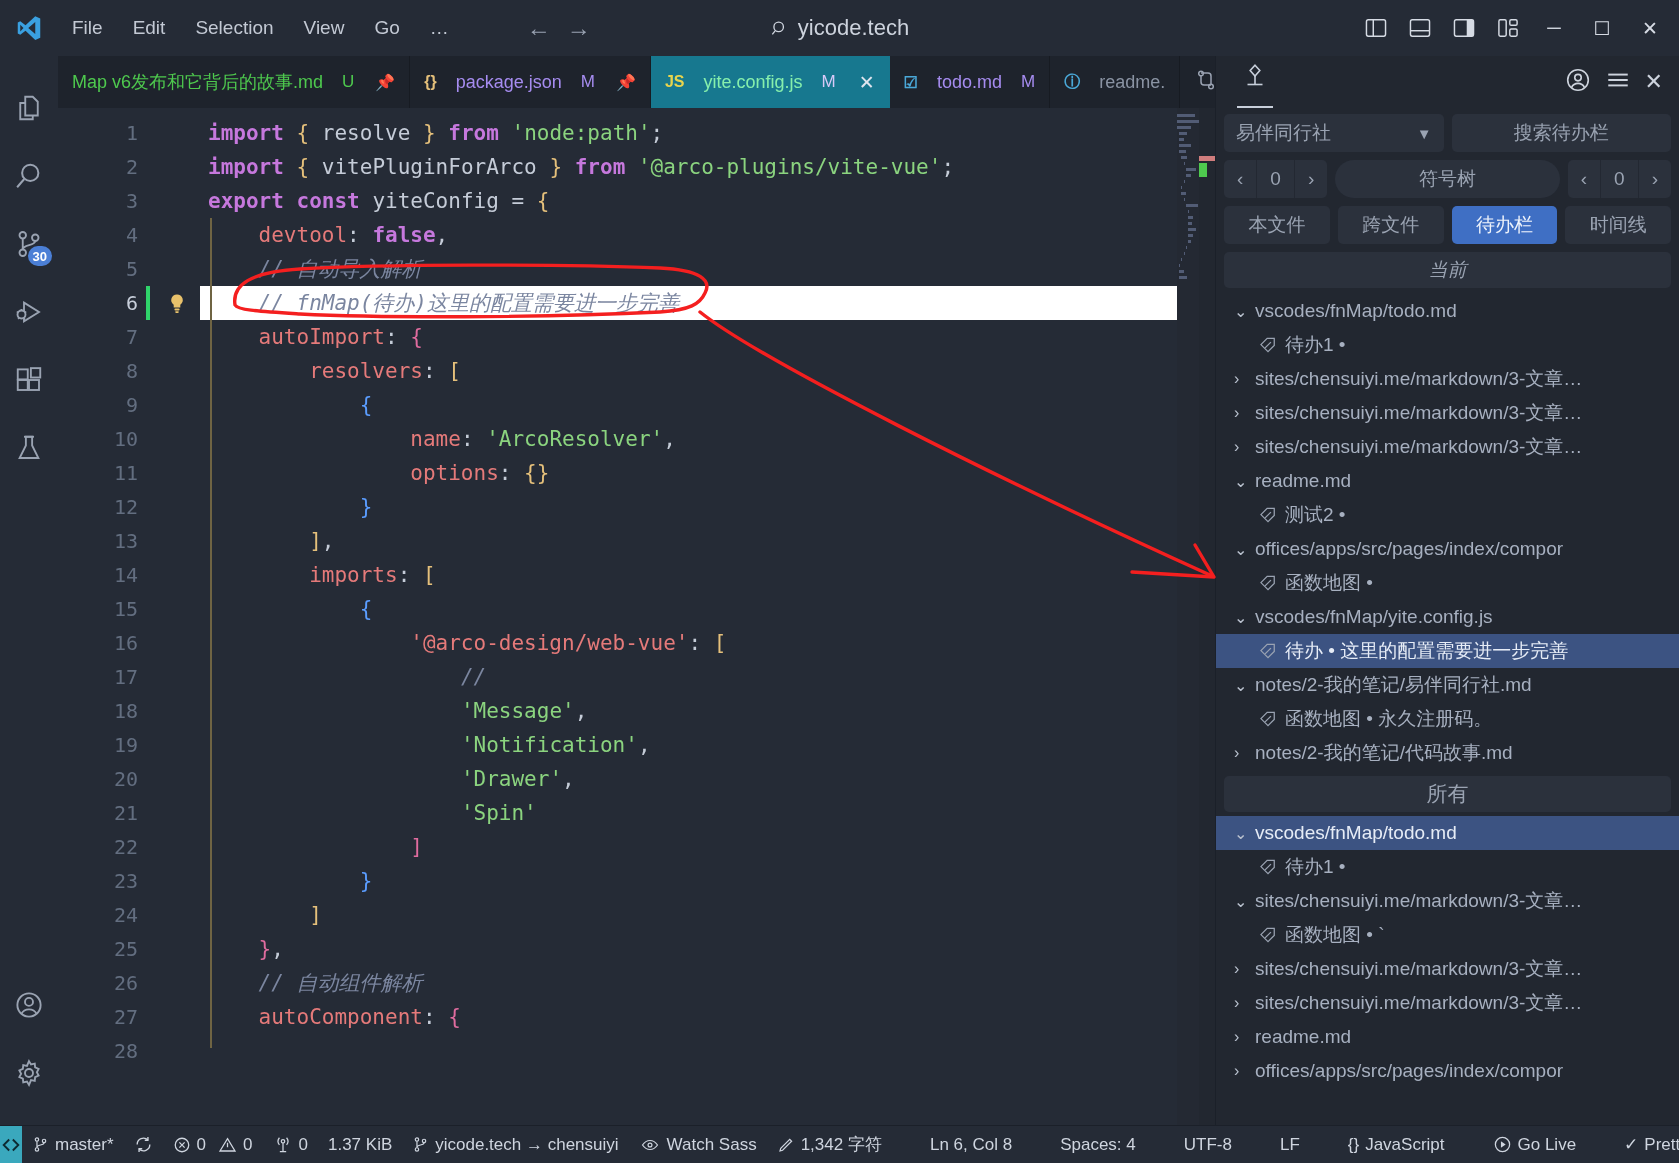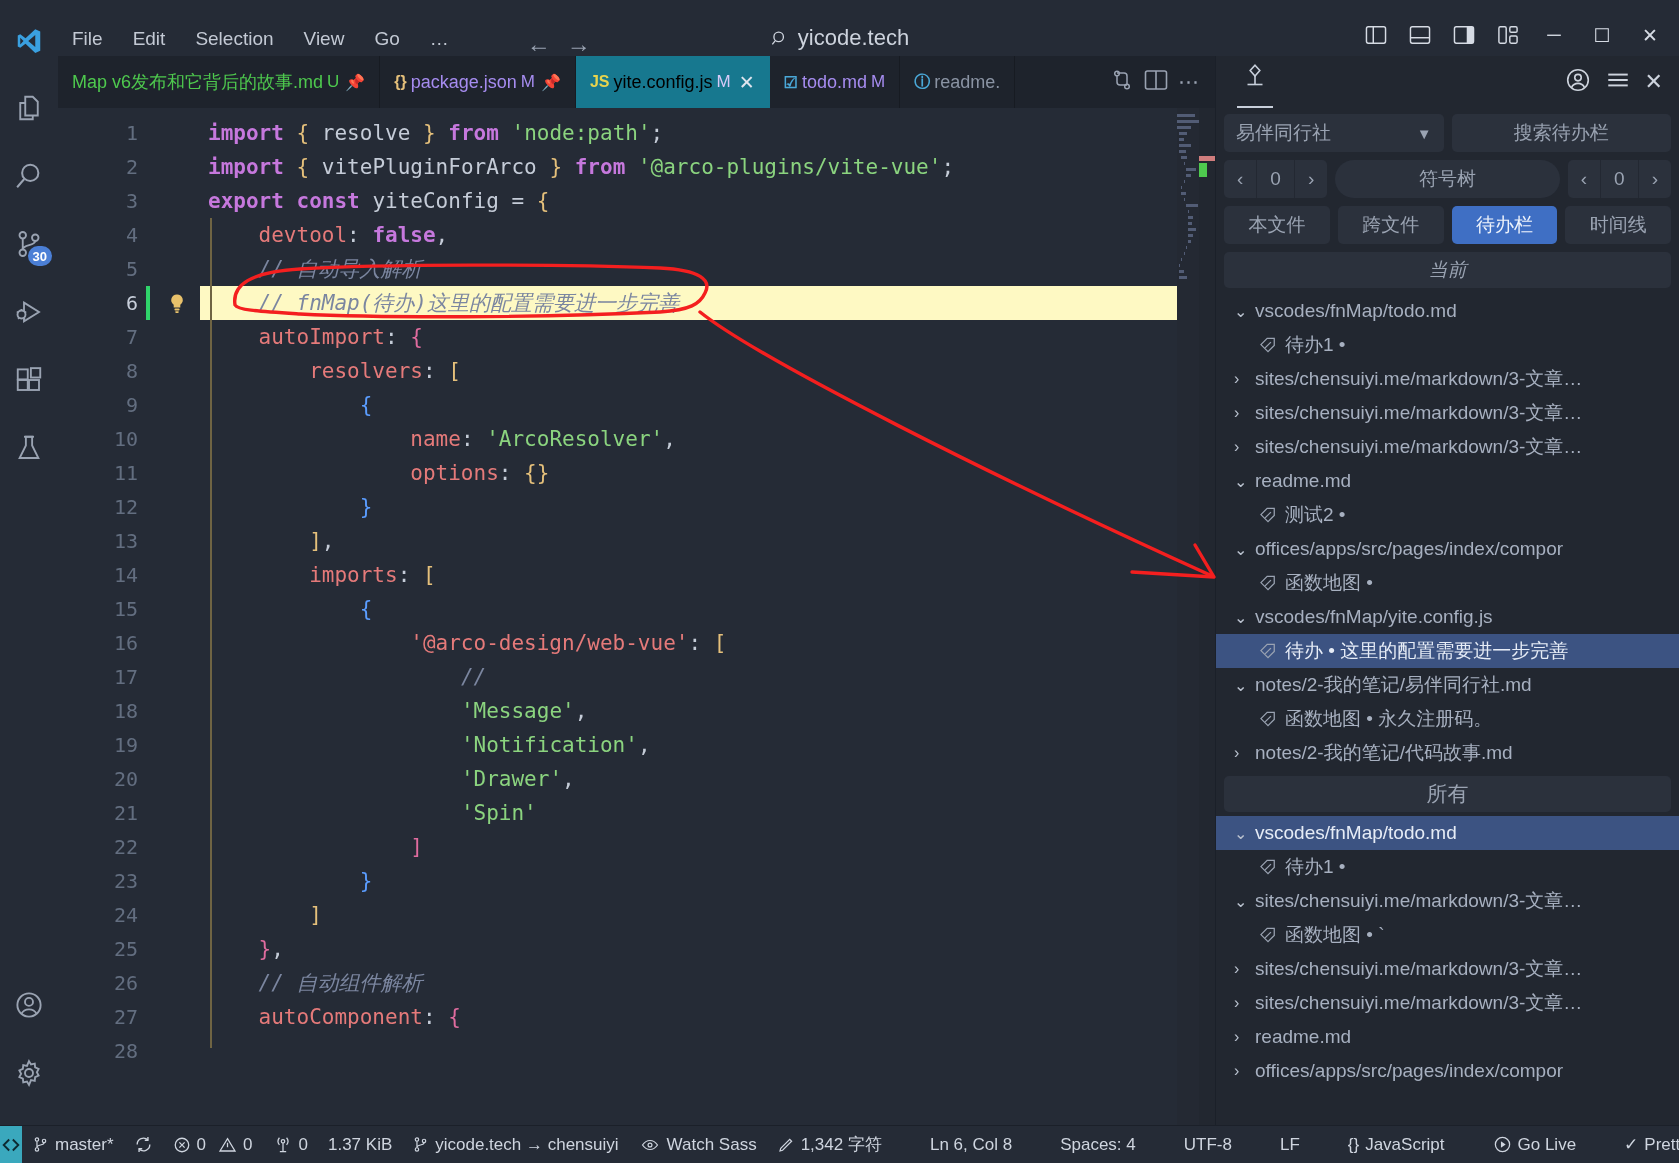--- a/index.html
+++ b/index.html
@@ -13,21 +13,21 @@
     position: relative;
     width: 1679px; height: 1163px;
     background: #252b36;
     display: flex; flex-direction: column;
   }
 
   
   .titlebar {
     height: 56px; min-height: 56px;
     background: #252b36;
-    display: flex; align-items: flex-end;
+    display: flex; align-items: center;
     padding: 0 6px 0 0;
     position: relative; z-index: 30;
   }
   .vscode-logo { width: 58px; display:flex; align-items:center; justify-content:center; }
   .menu { display: flex; align-items: center; gap: 2px; }
   .menu-item {
     color: #c3c9d4; font-size: 19px; padding: 6px 14px; border-radius: 4px;
     white-space: nowrap; cursor: default;
   }
   .navarrows { display:flex; align-items:center; gap: 16px; margin-left: 62px; color:#9aa3b2; }
@@ -59,21 +59,21 @@
     border-radius: 10px; min-width: 20px; height: 20px;
     display:flex; align-items:center; justify-content:center; padding: 0 5px;
   }
   .act-bottom { margin-top: auto; padding-bottom: 18px; }
 
   
   .editorcol { flex: 1; display:flex; flex-direction:column; min-width:0; background:#252b36; }
 
   .tabsrow { height: 52px; display:flex; background:#1e232c; }
   .tab {
-    display:flex; align-items:center; gap: 4px;
+    display:flex; align-items:center; gap: 19px;
     padding: 0 14px; height: 52px; font-size: 18px;
     border-right: 1px solid #171b22; white-space: nowrap;
     color: #8a93a3; background: #1e232c;
   }
   .tab.active { background: #17788f; color: #e8ecf2; border-right-color: #17788f; }
   .tab .tabico { font-size: 16px; font-weight:700; }
   .tab .dirty { font-size: 17px; }
   .tab .closex { font-size: 19px; margin-left: 4px; color:#dfe5ee; }
   .tab .pin { font-size: 16px; color:#8a93a3; margin-left: 2px; }
   .tabs-actions { margin-left:auto; display:flex; align-items:center; gap:10px; padding: 0 14px; color:#9aa3b2; }
@@ -87,21 +87,21 @@
   }
   .gutter .ln.cur { color: #c8cfdb; }
   .glyphcol { width: 46px; flex: 0 0 46px; padding-top: 8px; position:relative; }
   .glyph { height:34px; display:flex; align-items:center; justify-content:center; }
   .codearea { flex:1; padding-top: 8px; position: relative; min-width:0; overflow:hidden;}
   .cline {
     height: 34px; line-height: 34px; white-space: pre;
     font-family: "DejaVu Sans Mono", monospace; font-size: 21px; color:#c5ccd8;
     padding-left: 8px;
   }
-  .cline.cur { background: #fef9c3; }
+  .cline.cur { background: #ffffff; }
   .indentline { position:absolute; top: 8px; left: 0; width: 2px; background: #6f6443; }
   .cursor-bar {
     position:absolute; left: 0; width: 4px; height: 34px; background: #2fd36a;
   }
   .kw   { color:#c678dd; font-weight:700; }
   .plain{ color:#c5ccd8; }
   .brc  { color:#e5c07b; }
   .brc2 { color:#5b9dff; }
   .brc3 { color:#e06c9f; }
   .str  { color:#8bd47f; }
@@ -313,21 +313,21 @@
           <span class="pin">📌</span>
         </div>
         <div class="tab">
           <span class="tabico" style="color:#e5c07b">{}</span>
           <span style="color:#a68cf0">package.json</span>
           <span class="dirty" style="color:#a68cf0">M</span>
           <span class="pin">📌</span>
         </div>
         <div class="tab active">
           <span class="tabico" style="color:#e8d44d">JS</span>
-          <span style="color:#000000">yite.config.js</span>
+          <span style="color:#86efac">yite.config.js</span>
           <span class="dirty" style="color:#d7c9f7">M</span>
           <span class="closex">✕</span>
         </div>
         <div class="tab">
           <span class="tabico" style="color:#4aa8d8">☑</span>
           <span style="color:#a68cf0">todo.md</span>
           <span class="dirty" style="color:#a68cf0">M</span>
         </div>
         <div class="tab">
           <span class="tabico" style="color:#4aa8d8">ⓘ</span>

